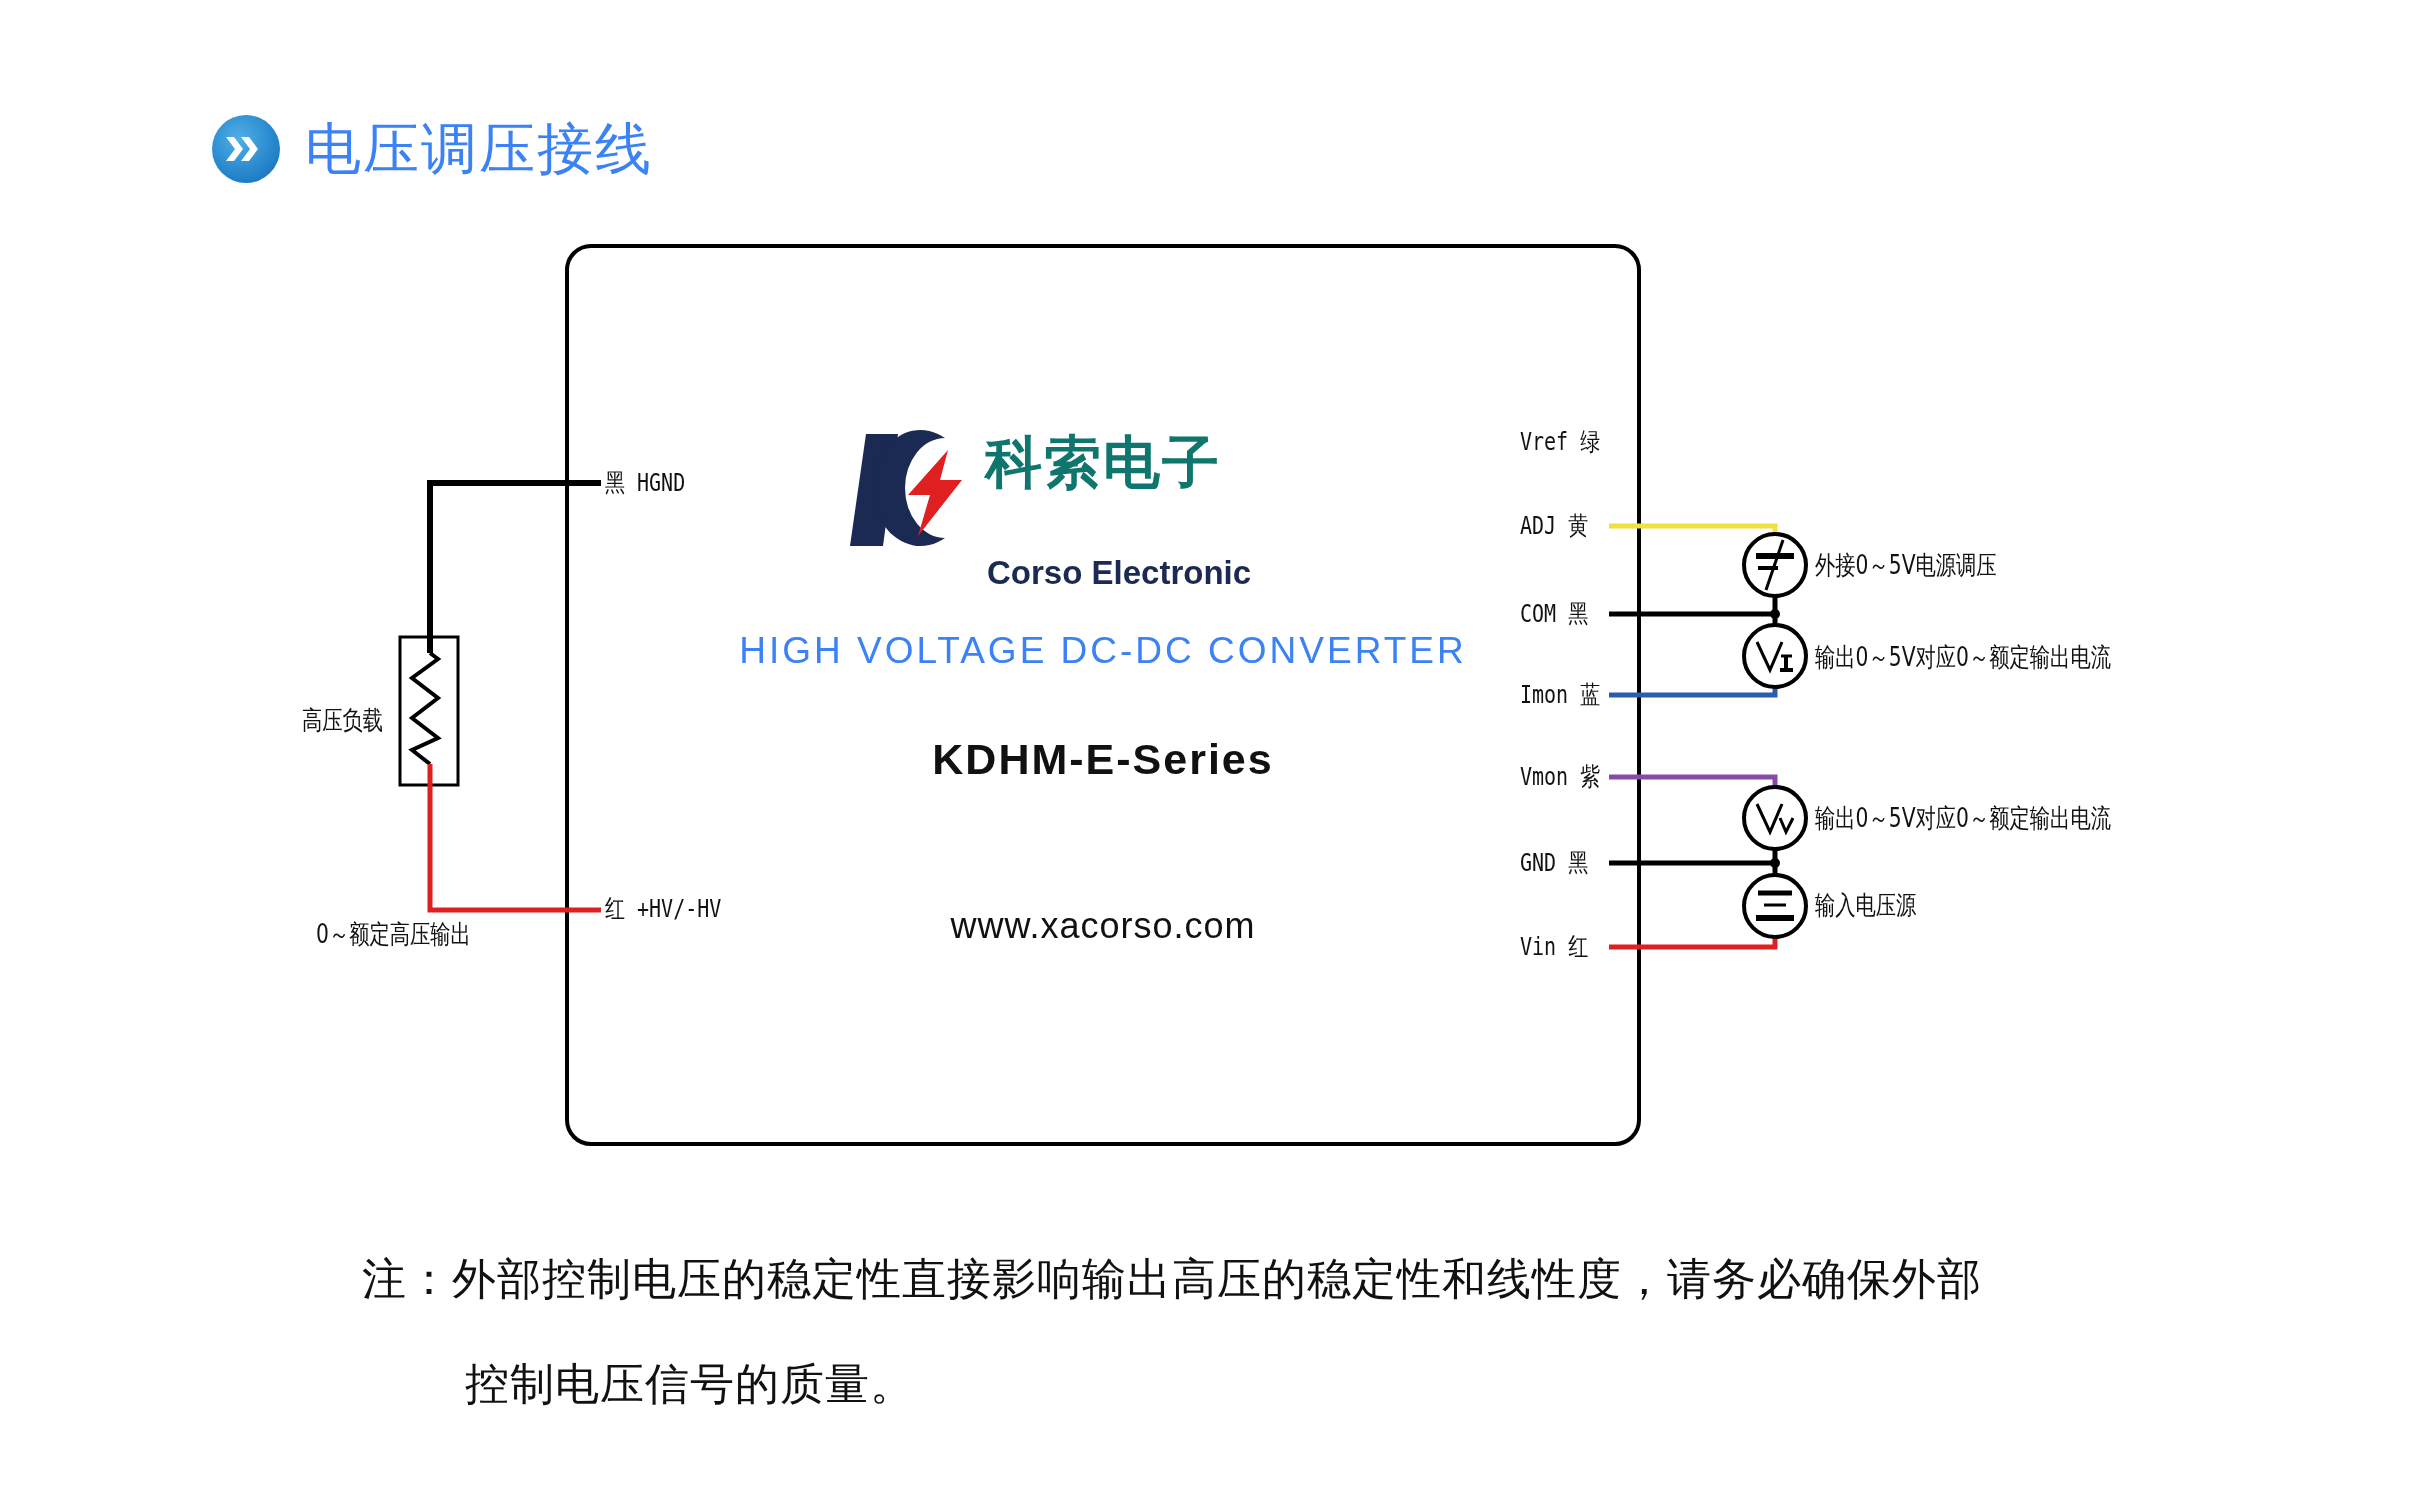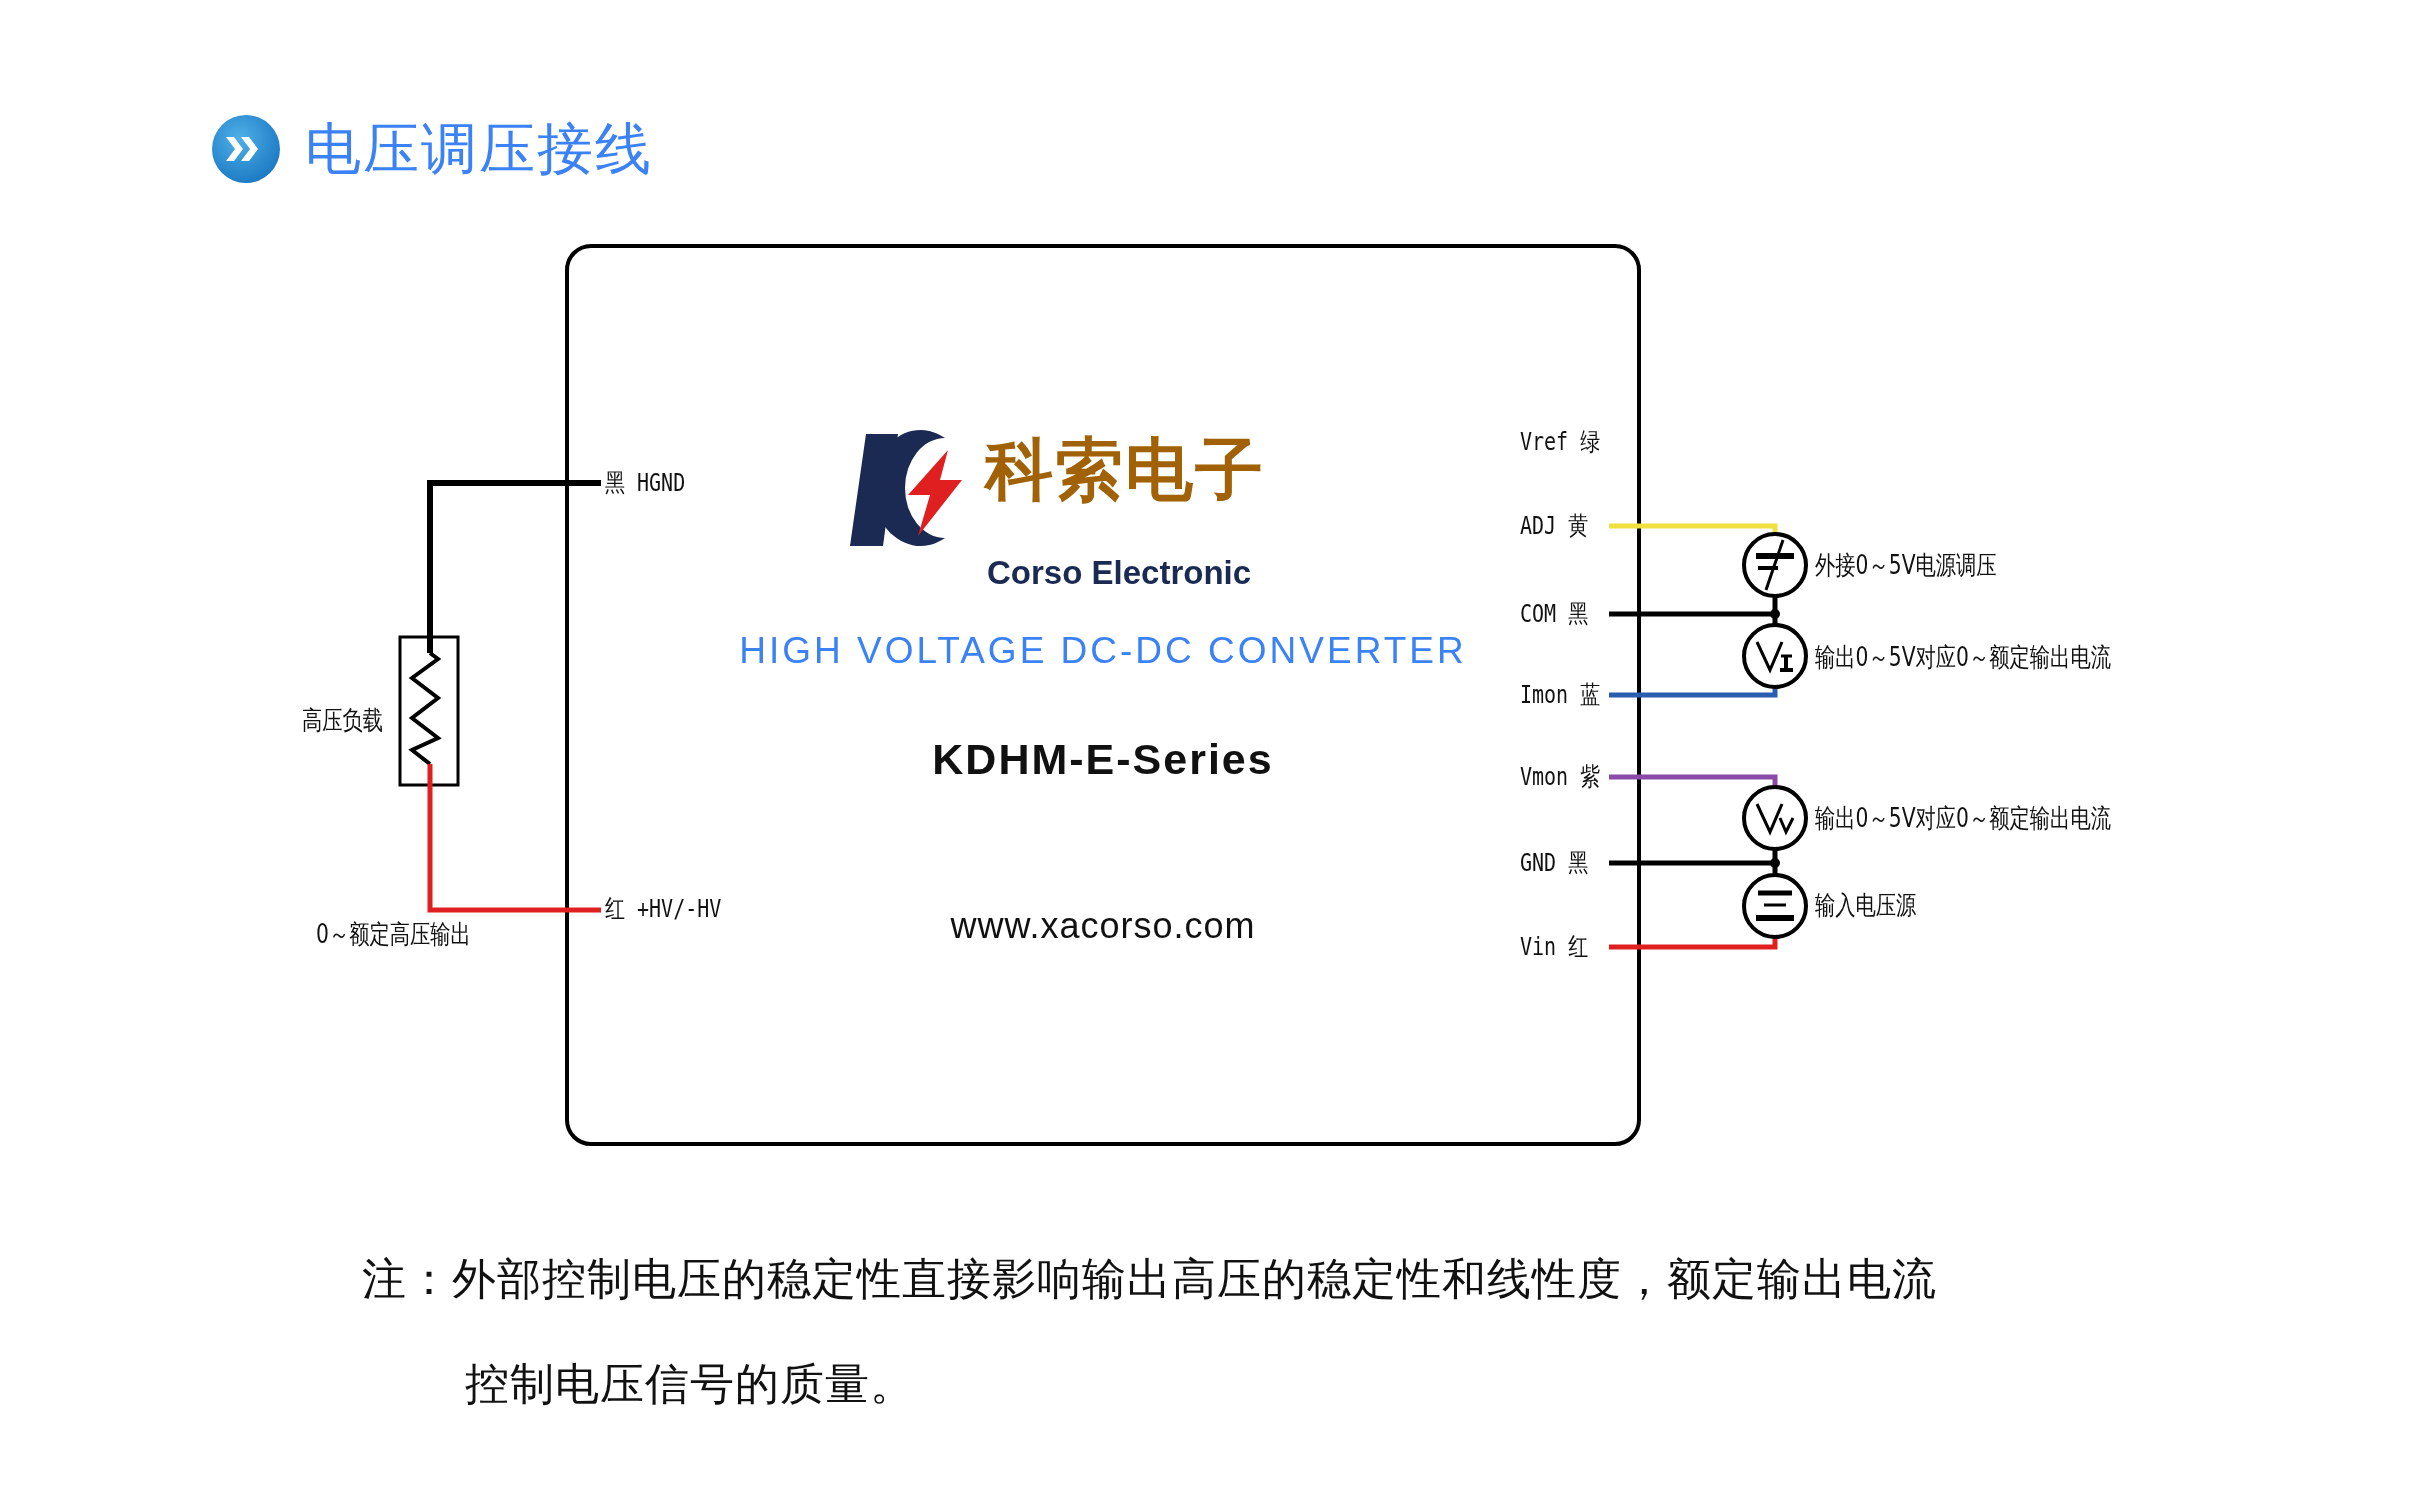--- a/index.html
+++ b/index.html
@@ -5,21 +5,21 @@
   html,body{margin:0;padding:0;background:#fff;}
   body{width:2433px;height:1508px;position:relative;overflow:hidden;font-family:"DejaVu Sans",sans-serif;}
   .abs{position:absolute;}
   #title{left:305px;top:112px;font-size:56px;color:#3b82f6;font-family:"DejaVu Serif",serif;letter-spacing:2px;}
   #diagram{position:absolute;left:0;top:0;}
   .pinlabel{font-family:"DejaVu Sans Mono",monospace;font-size:25px;color:#111;transform:scaleX(0.8);transform-origin:left center;white-space:nowrap;}
   .desc{font-size:26px;color:#111;transform:scaleX(0.78);transform-origin:left center;white-space:nowrap;}
   #hv-title{left:567px;width:1072px;text-align:center;top:630px;font-size:37px;letter-spacing:3px;color:#3b82f6;font-family:"Liberation Sans",sans-serif;}
   #series{left:567px;width:1072px;text-align:center;top:735px;font-size:43px;font-weight:bold;letter-spacing:2px;color:#111;font-family:"Liberation Sans",sans-serif;}
   #website{left:567px;width:1072px;text-align:center;top:905px;font-size:36px;letter-spacing:1px;color:#111;font-family:"Liberation Sans",sans-serif;}
-  #brand-cn{left:985px;top:425px;font-size:68px;font-weight:bold;color:#a16207;letter-spacing:2px;}
+  #brand-cn{left:985px;top:425px;font-size:57px;font-weight:bold;color:#0f766e;letter-spacing:2px;}
   #brand-en{left:987px;top:513px;font-size:33px;font-weight:bold;color:#1a2a52;font-family:"Liberation Sans",sans-serif;margin-top:41px;}
   .note{font-size:44px;color:#111;font-family:"DejaVu Serif",serif;white-space:nowrap;letter-spacing:1px;}
   #note1{left:362px;top:1250px;}
   #note2{left:465px;top:1355px;text-align:right;}
 </style>
 </head>
 <body>
 
 <svg class="abs" style="left:210px;top:113px" width="72" height="72">
   <defs>
@@ -108,14 +108,14 @@
 <div class="abs pinlabel" style="left:1520px;top:678px">Imon 蓝</div>
 <div class="abs pinlabel" style="left:1520px;top:760px">Vmon 紫</div>
 <div class="abs pinlabel" style="left:1520px;top:846px">GND 黑</div>
 <div class="abs pinlabel" style="left:1520px;top:930px">Vin 红</div>
 
 <div class="abs desc" style="left:1815px;top:548px">外接0～5V电源调压</div>
 <div class="abs desc" style="left:1815px;top:640px">输出0～5V对应0～额定输出电流</div>
 <div class="abs desc" style="left:1815px;top:801px">输出0～5V对应0～额定输出电流</div>
 <div class="abs desc" style="left:1815px;top:888px">输入电压源</div>
 
-<div id="note1" class="abs note">注：外部控制电压的稳定性直接影响输出高压的稳定性和线性度，额定输出电流</div>
+<div id="note1" class="abs note">注：外部控制电压的稳定性直接影响输出高压的稳定性和线性度，请务必确保外部</div>
 <div id="note2" class="abs note">控制电压信号的质量。</div>
 
 </body></html>

